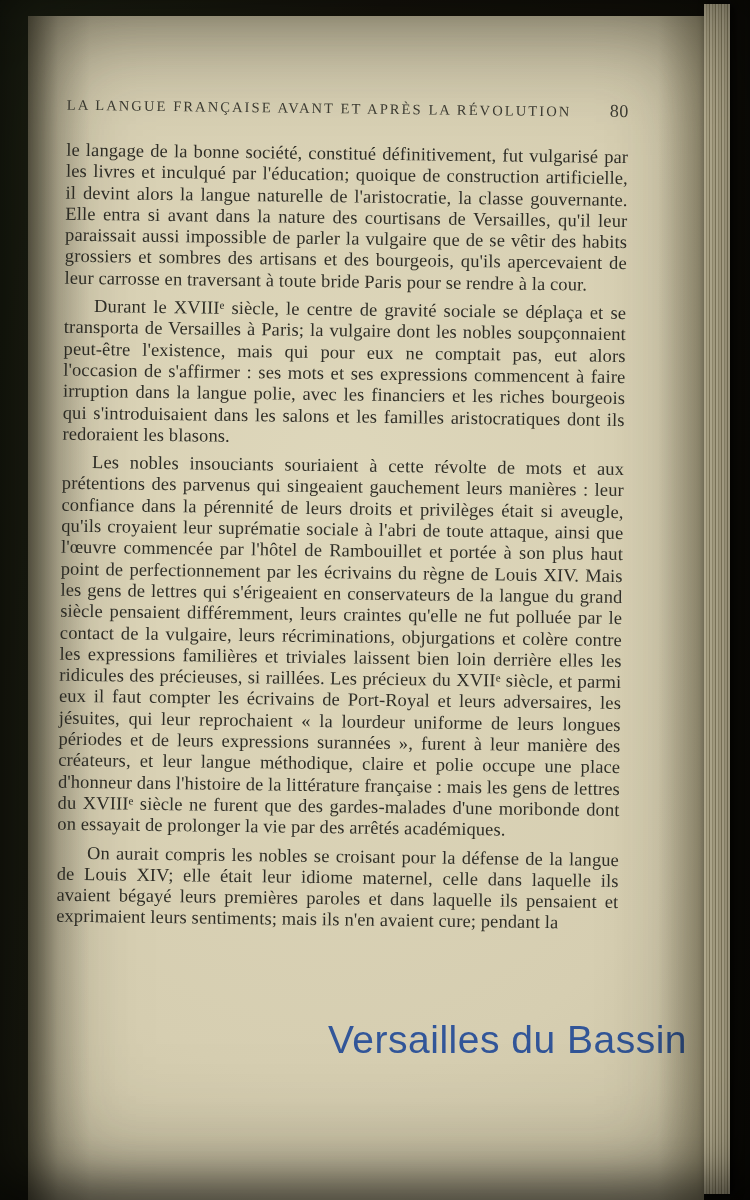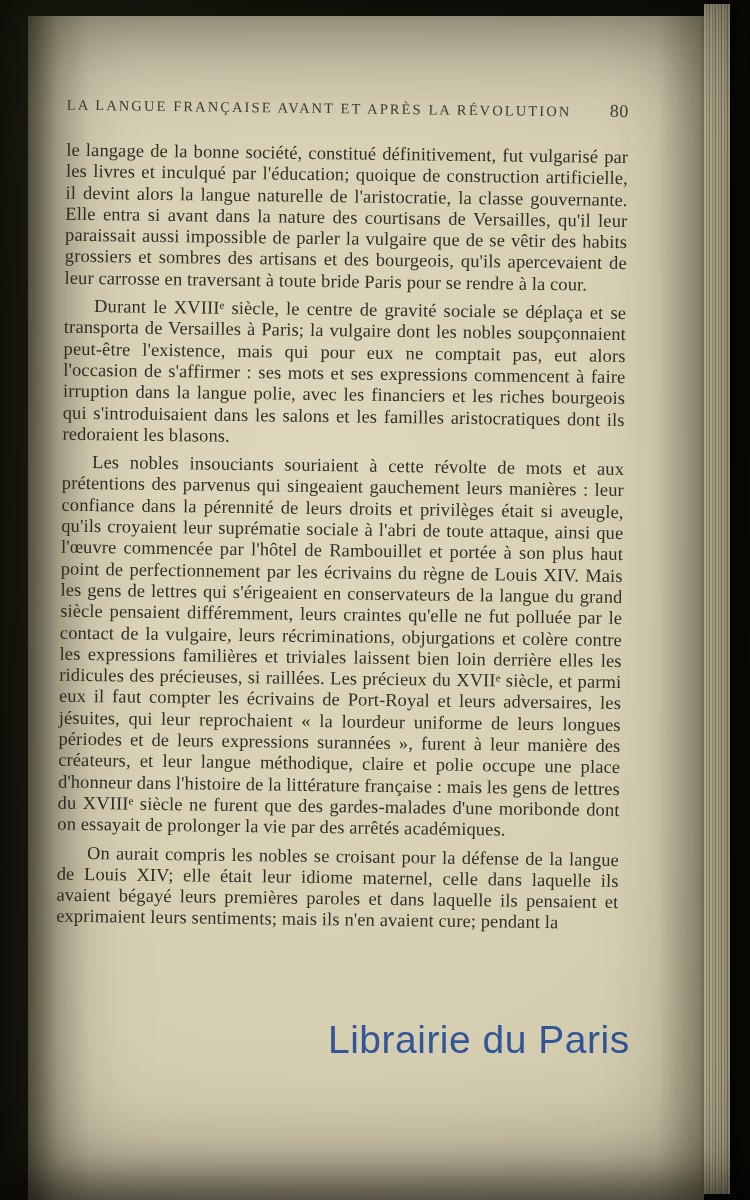--- a/index.html
+++ b/index.html
@@ -87,17 +87,17 @@
         <p>Durant le XVIIIᵉ siècle, le centre de gravité sociale se déplaça et se transporta de Versailles à Paris; la vulgaire dont les nobles soupçonnaient peut-être l'existence, mais qui pour eux ne comptait pas, eut alors l'occasion de s'affirmer : ses mots et ses expressions commencent à faire irruption dans la langue polie, avec les financiers et les riches bourgeois qui s'introduisaient dans les salons et les familles aristocratiques dont ils redoraient les blasons.</p>
         <p>Les nobles insouciants souriaient à cette révolte de mots et aux prétentions des parvenus qui singeaient gauchement leurs manières : leur confiance dans la pérennité de leurs droits et privilèges était si aveugle, qu'ils croyaient leur suprématie sociale à l'abri de toute attaque, ainsi que l'œuvre commencée par l'hôtel de Rambouillet et portée à son plus haut point de perfectionnement par les écrivains du règne de Louis XIV. Mais les gens de lettres qui s'érigeaient en conservateurs de la langue du grand siècle pensaient différemment, leurs craintes qu'elle ne fut polluée par le contact de la vulgaire, leurs récriminations, objurgations et colère contre les expressions familières et triviales laissent bien loin derrière elles les ridicules des précieuses, si raillées. Les précieux du XVIIᵉ siècle, et parmi eux il faut compter les écrivains de Port-Royal et leurs adversaires, les jésuites, qui leur reprochaient « la lourdeur uniforme de leurs longues périodes et de leurs expressions surannées », furent à leur manière des créateurs, et leur langue méthodique, claire et polie occupe une place d'honneur dans l'histoire de la littérature française : mais les gens de lettres du XVIIIᵉ siècle ne furent que des gardes-malades d'une moribonde dont on essayait de prolonger la vie par des arrêtés académiques.</p>
         <p>On aurait compris les nobles se croisant pour la défense de la langue de Louis XIV; elle était leur idiome maternel, celle dans laquelle ils avaient bégayé leurs premières paroles et dans laquelle ils pensaient et exprimaient leurs sentiments; mais ils n'en avaient cure; pendant la</p>
       </div>
 
     </div>
   </div>
 
   <div class="edges"></div>
 
-  <div class="watermark" style="color: rgb(31, 85, 216);">Librairie du Paris</div>
+  <div class="watermark" style="color: rgb(31, 85, 216);">Versailles du Bassin</div>
 
   <div class="vignette"></div>
 
 </div>
 
 </body></html>

